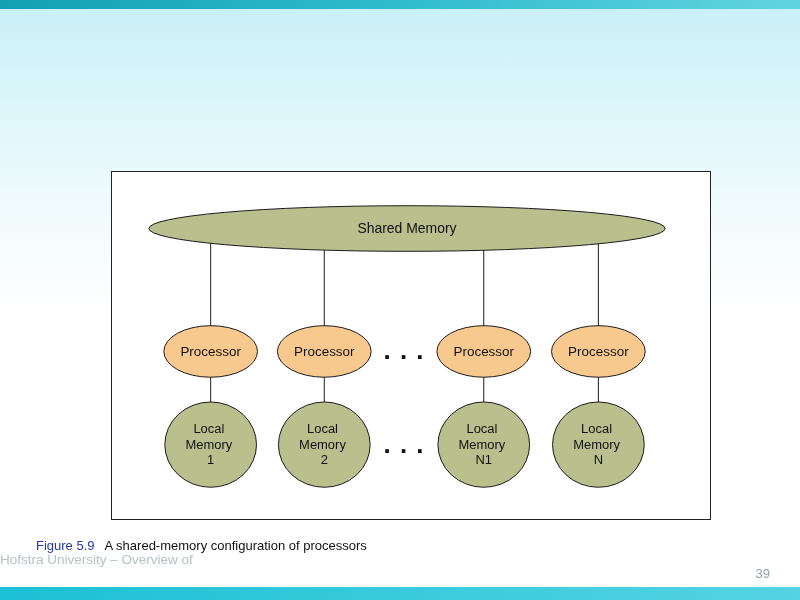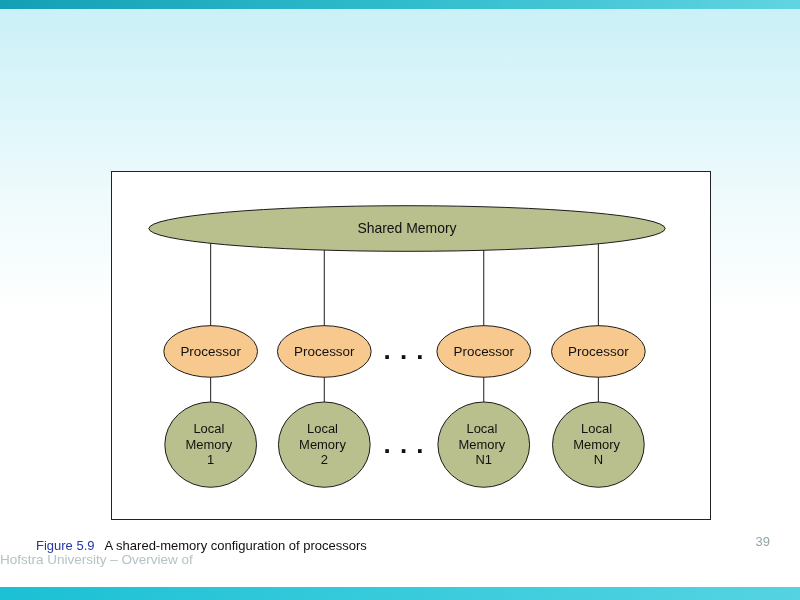--- a/index.html
+++ b/index.html
@@ -43,21 +43,21 @@
     position:absolute;left:36px;top:538px;
     font-size:13px;font-weight:normal;color:#111111;
   }
   .caption-label{color:#2438a8;margin-right:10px;}
   .footer-text{
     position:absolute;left:0;right:0;top:552px;
     font-size:13.5px;line-height:16px;
     color:#b3c3c6;
   }
   .page-number{
-    position:absolute;right:30px;top:534px;
+    position:absolute;right:30px;top:566px;
     font-size:13px;color:#93a5a9;
   }
 </style>
 </head>
 <body>
 
 <div class="slide">
 
   <div class="top-bar"></div>
 

